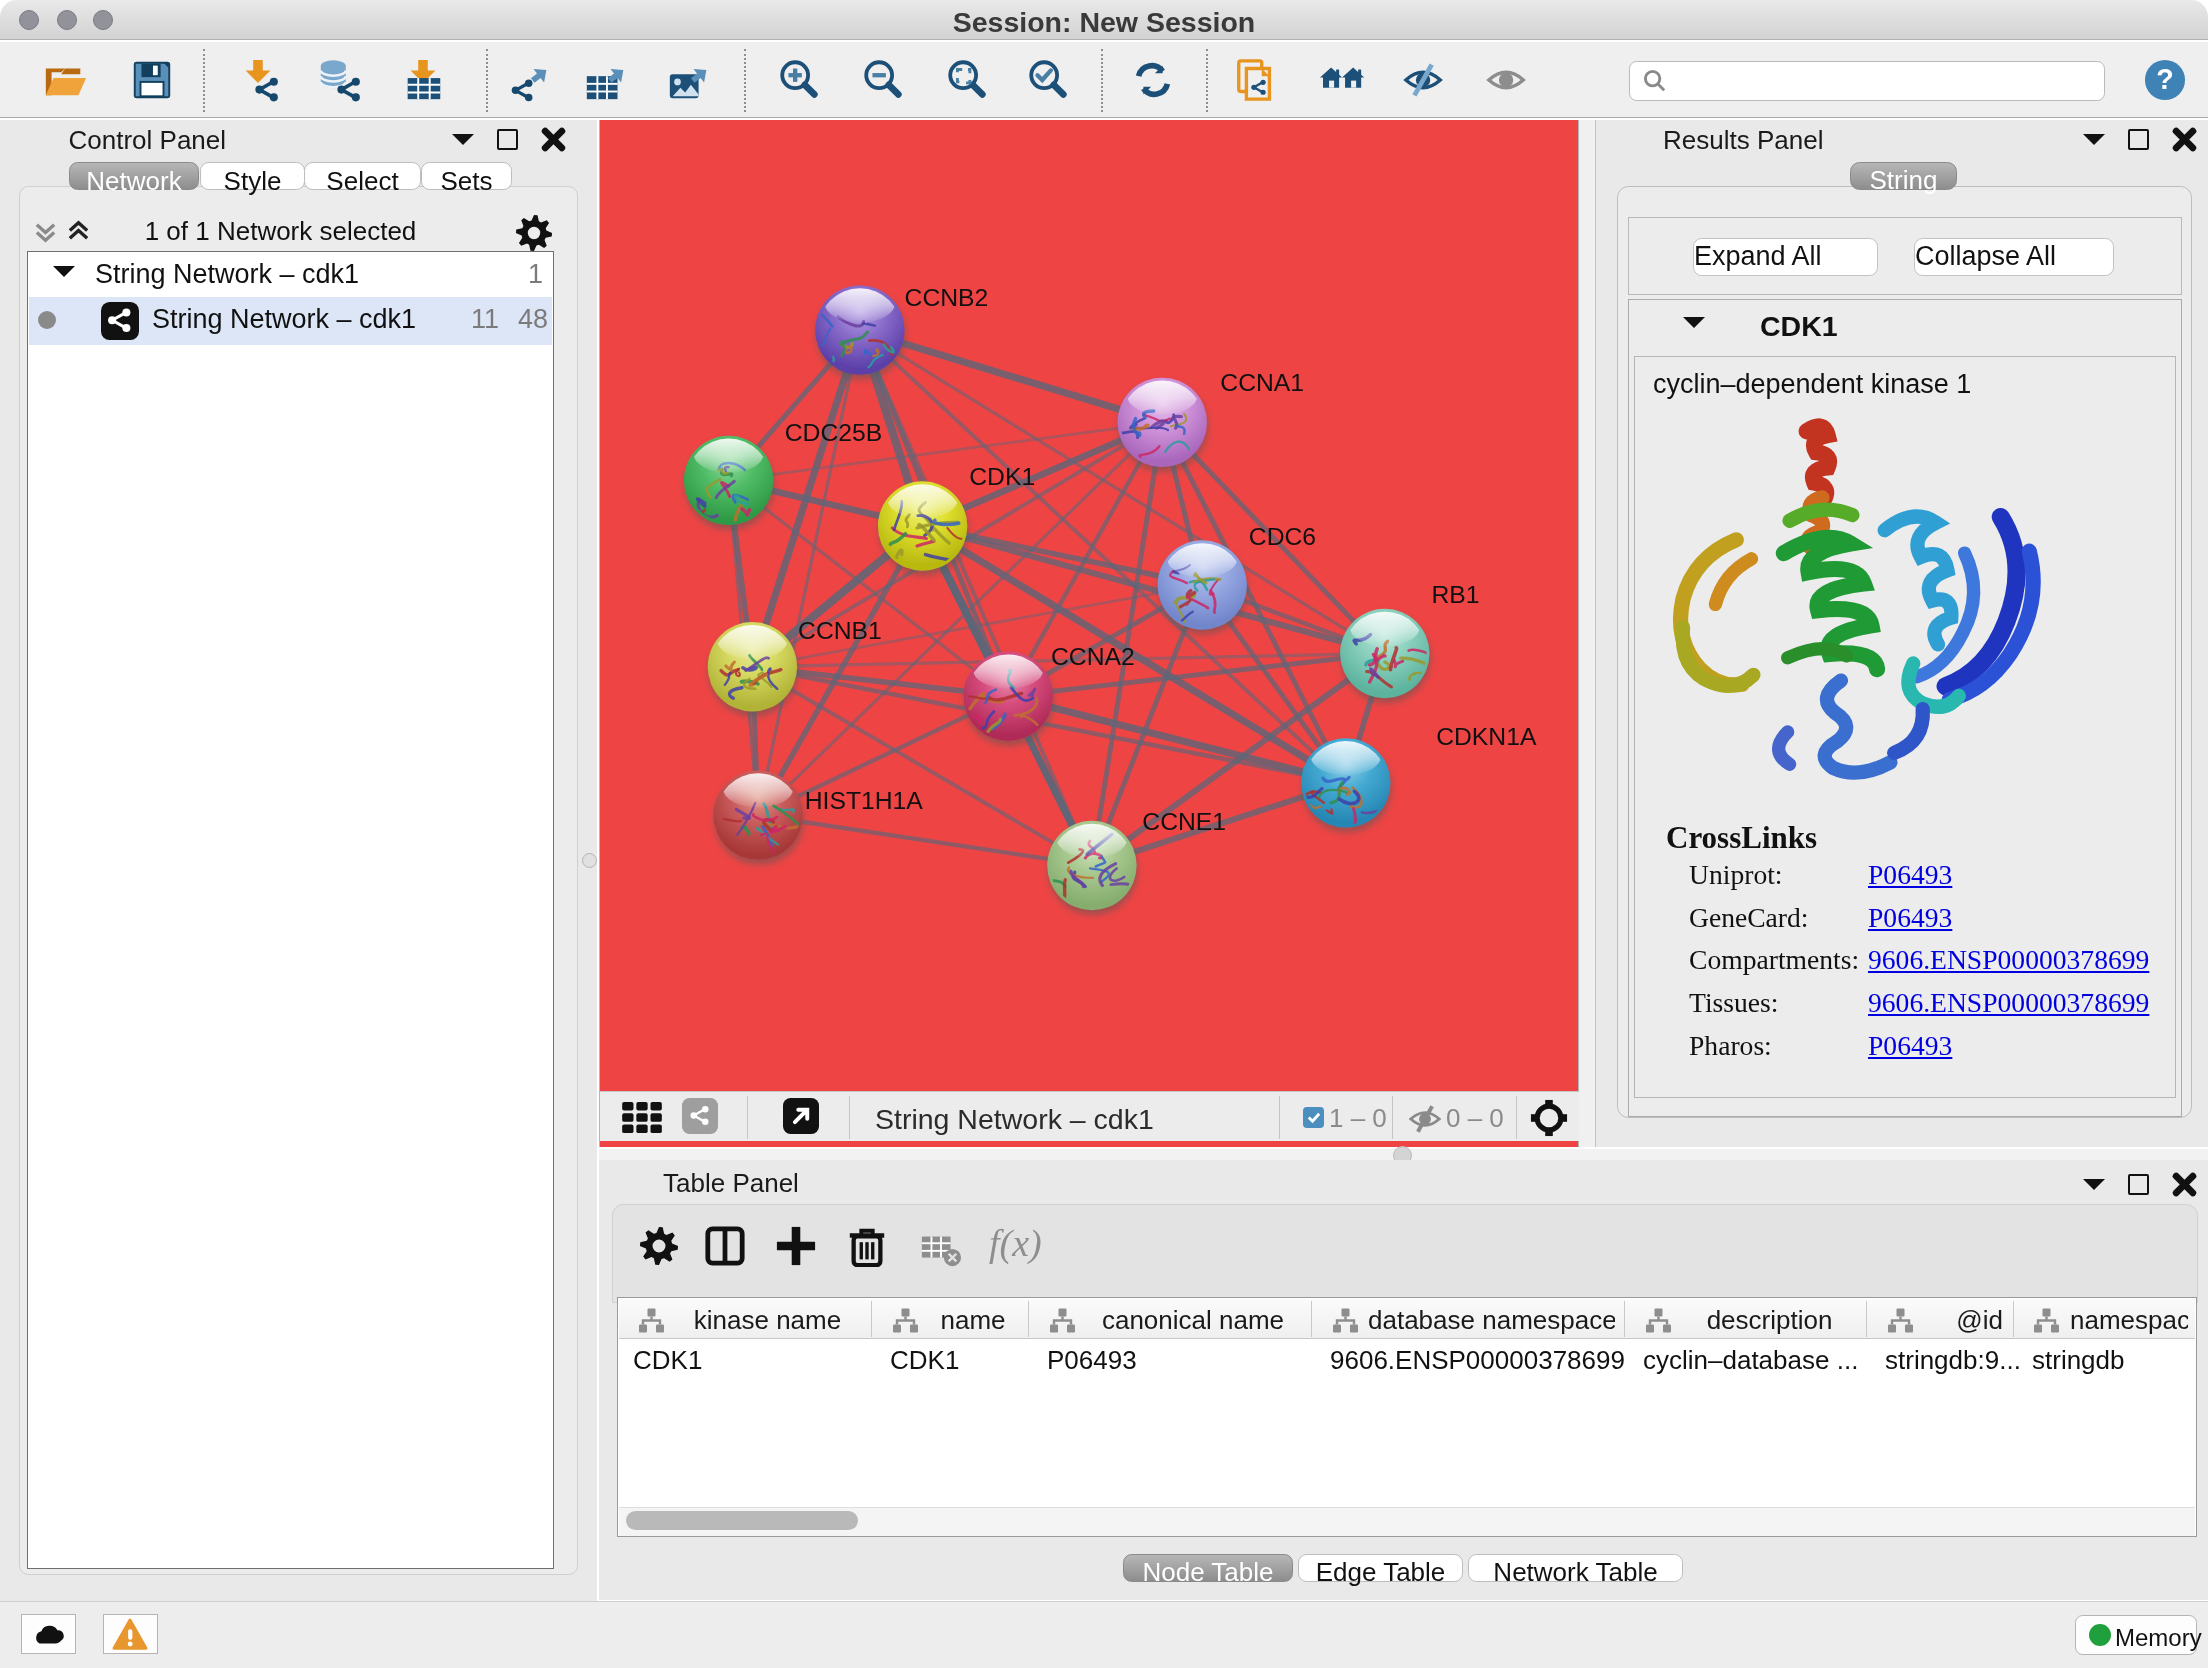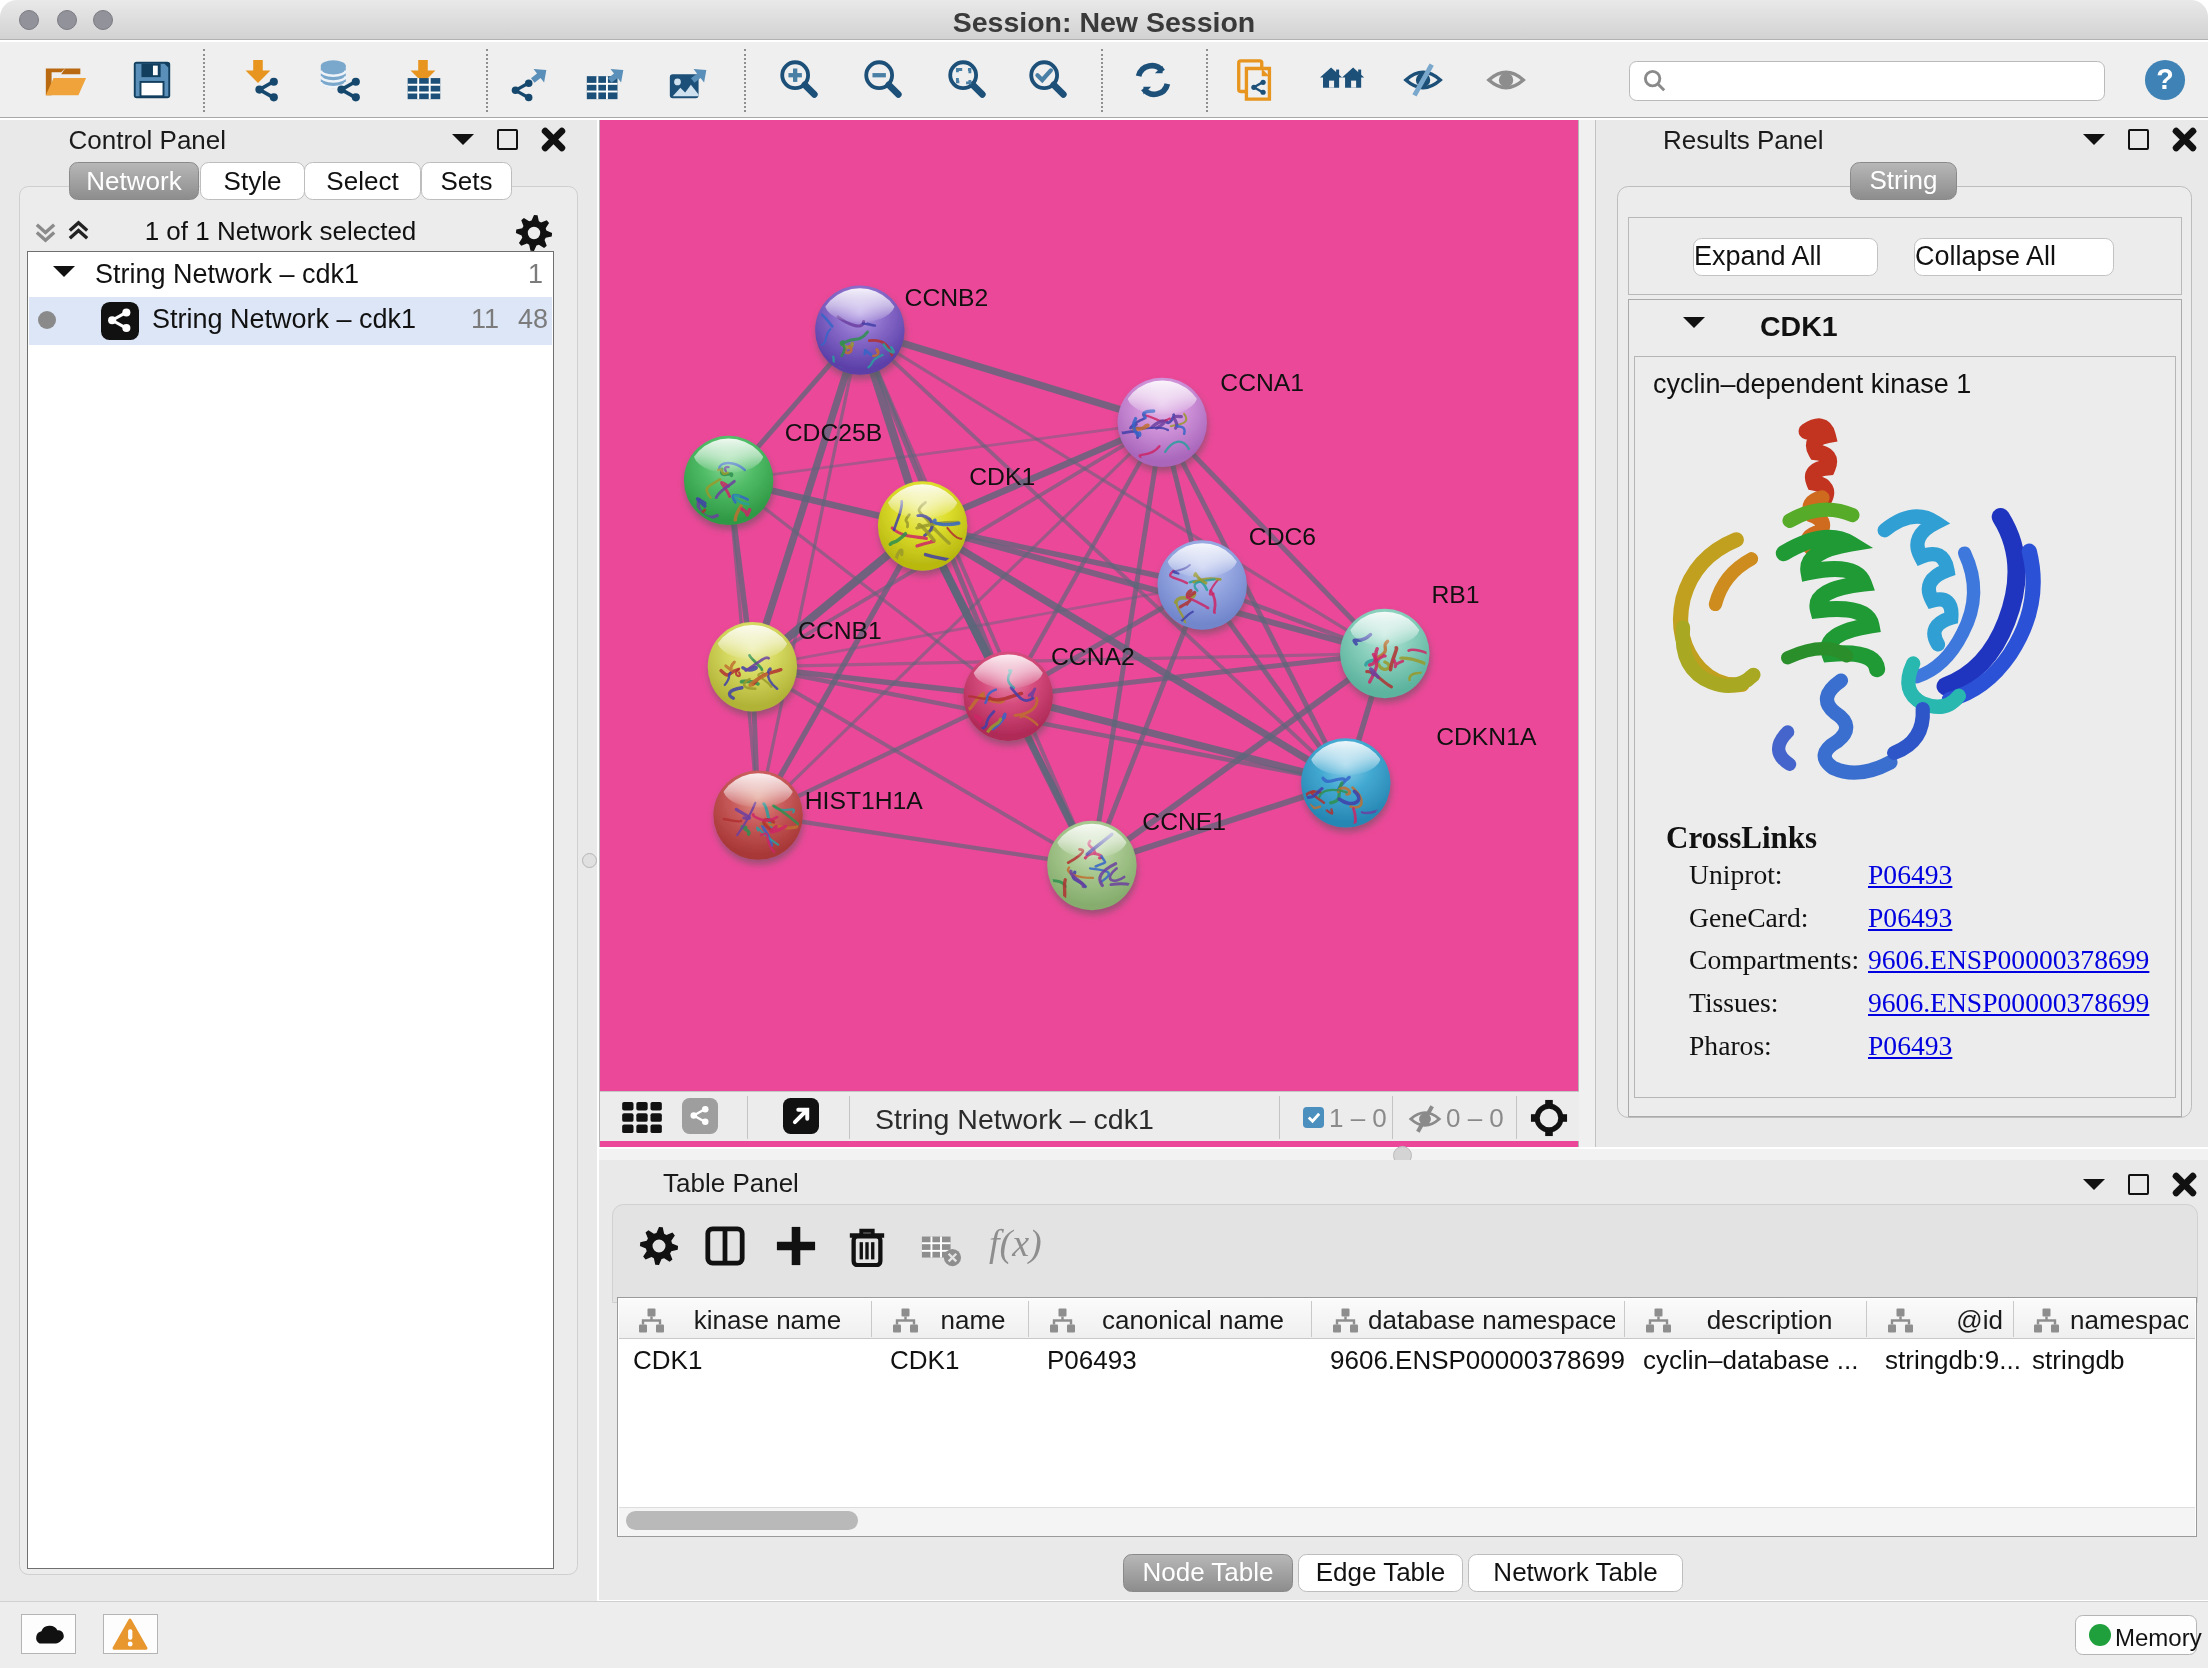--- a/index.html
+++ b/index.html
@@ -4,23 +4,23 @@
 * { margin:0; padding:0; box-sizing:border-box; }
 body { font-family:"Liberation Sans", sans-serif; background:#fff; width:2208px; height:1668px; position:relative; overflow:hidden; }
 .abs { position:absolute; }
 .titlebar { left:0; top:0; width:2208px; height:40px; background:linear-gradient(#e9e9e9,#d2d2d2); border-bottom:1.9px solid #b2b2b2; border-radius:17px 17px 0 0; }
 .tl { position:absolute; top:9.5px; width:20px; height:20px; border-radius:50%; background:#92929a; border:1.4px solid #7b7b82; }
 .title { position:absolute; top:5.7px; left:0; width:2208px; text-align:center; font-size:28.5px; font-weight:bold; color:#3a3a3a; }
 .toolbar { left:0; top:42px; width:2208px; height:76px; background:#efefef; border-bottom:1.9px solid #a8a8a8; }
 .tsep { position:absolute; top:49px; height:63px; border-left:2.9px dotted #8f8f8f; }
 .panelbg { background:#e9e9e9; }
 .ptitle { position:absolute; font-size:26px; color:#1a1a1a;margin-left:40px; }
-.canvas { left:599px; top:120px; width:980px; height:1027px; background:#ec4899; border-left:1.9px solid #b5b5b5; border-right:1.9px solid #b5b5b5; }
+.canvas { left:599px; top:120px; width:980px; height:1027px; background:#ef4444; border-left:1.9px solid #b5b5b5; border-right:1.9px solid #b5b5b5; }
 .strip { position:absolute; left:0px; top:971px; width:980px; height:50px; background:#ececec; border-top:1.9px solid #c6c6c6; }
-.tab { position:absolute; height:38px; border:1.9px solid #bdbdbd; background:#fff; color:#111; font-size:26px; text-align:center; border-radius:8.6px; z-index:5; }
+.tab { position:absolute; height:28px; border:1.9px solid #bdbdbd; background:#fff; color:#111; font-size:26px; text-align:center; border-radius:8.6px; z-index:5; }
 .tabsel { background:linear-gradient(#b7b7b7,#8d8d8d); color:#fff; border-color:#8a8a8a; }
 .btn { position:absolute; background:#fff; border:1.9px solid #c2c2c2; border-radius:8.6px; font-size:27px; color:#111; text-align:left; }
 a.lnk { color:#0000e0; }
 
 </style></head><body>
 <div class="abs titlebar"></div>
 <div class="tl" style="left:19px"></div>
 <div class="tl" style="left:57px"></div>
 <div class="tl" style="left:93px"></div>
 <div class="title">Session: New Session</div>

